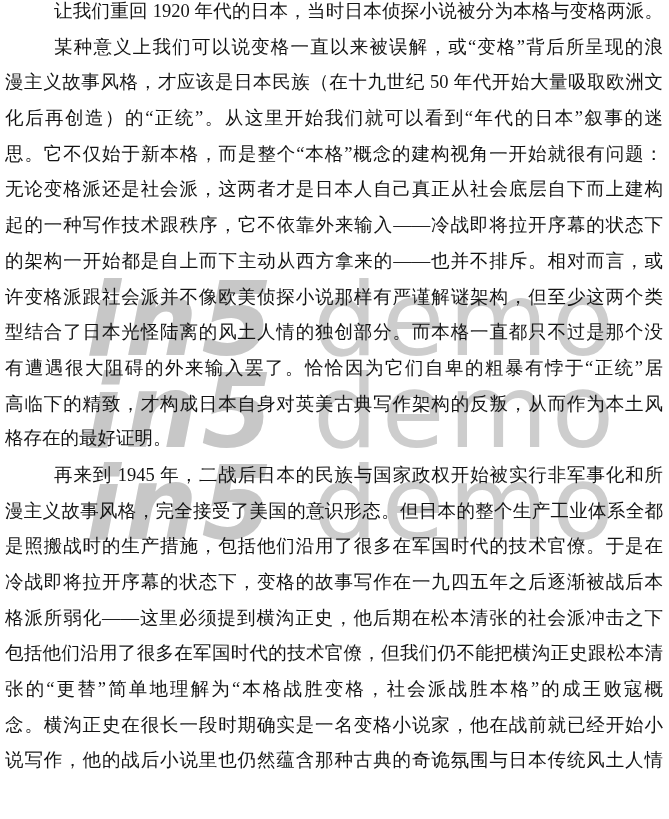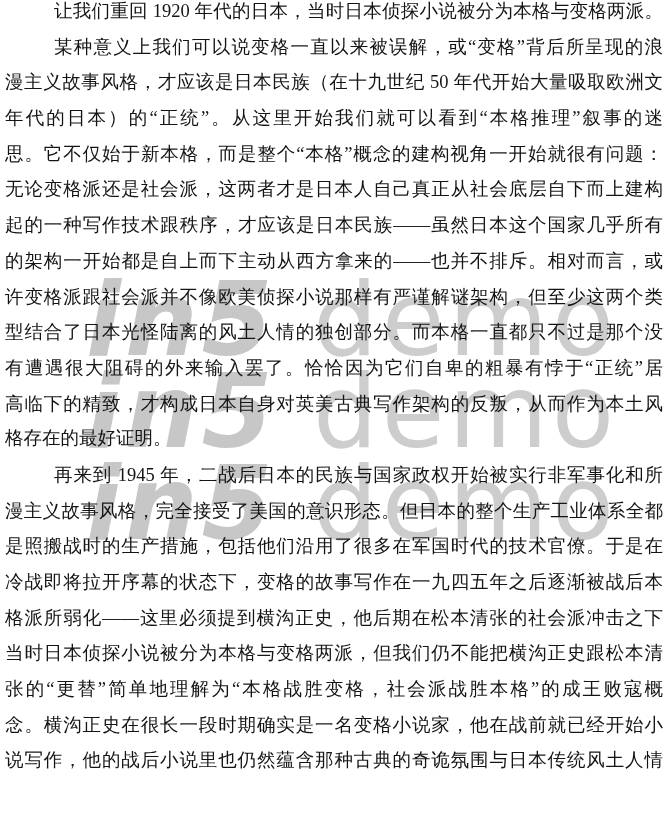--- a/index.html
+++ b/index.html
@@ -74,33 +74,33 @@
 <div class="page">
   <div class="watermark-layer">
       <div class="wm-row" style="top: 269px;"><span class="wm-bold">in5</span><span class="wm-rest"> demo</span></div>
       <div class="wm-row" style="top: 361px;"><span class="wm-bold">in5</span><span class="wm-rest"> demo</span></div>
       <div class="wm-row" style="top: 453px;"><span class="wm-bold">in5</span><span class="wm-rest"> demo</span></div>
     </div>
   <div class="textblock">
       <div class="line indent">让我们重回 1920 年代的日本，当时日本侦探小说被分为本格与变格两派。</div>
       <div class="line indent">某种意义上我们可以说变格一直以来被误解，或“变格”背后所呈现的浪</div>
       <div class="line">漫主义故事风格，才应该是日本民族（在十九世纪 50 年代开始大量吸取欧洲文</div>
-      <div class="line">年代的日本）的“正统”。从这里开始我们就可以看到“本格推理”叙事的迷</div>
+      <div class="line">化后再创造）的“正统”。从这里开始我们就可以看到“年代的日本”叙事的迷</div>
       <div class="line">思。它不仅始于新本格，而是整个“本格”概念的建构视角一开始就很有问题：</div>
       <div class="line">无论变格派还是社会派，这两者才是日本人自己真正从社会底层自下而上建构</div>
-      <div class="line">起的一种写作技术跟秩序，才应该是日本民族——虽然日本这个国家几乎所有</div>
+      <div class="line">起的一种写作技术跟秩序，它不依靠外来输入——冷战即将拉开序幕的状态下</div>
       <div class="line">的架构一开始都是自上而下主动从西方拿来的——也并不排斥。相对而言，或</div>
       <div class="line">许变格派跟社会派并不像欧美侦探小说那样有严谨解谜架构，但至少这两个类</div>
       <div class="line">型结合了日本光怪陆离的风土人情的独创部分。而本格一直都只不过是那个没</div>
       <div class="line">有遭遇很大阻碍的外来输入罢了。恰恰因为它们自卑的粗暴有悖于“正统”居</div>
       <div class="line">高临下的精致，才构成日本自身对英美古典写作架构的反叛，从而作为本土风</div>
       <div class="line no-fill">格存在的最好证明。</div>
       <div class="line indent">再来到 1945 年，二战后日本的民族与国家政权开始被实行非军事化和所</div>
       <div class="line">漫主义故事风格，完全接受了美国的意识形态。但日本的整个生产工业体系全都</div>
       <div class="line">是照搬战时的生产措施，包括他们沿用了很多在军国时代的技术官僚。于是在</div>
       <div class="line">冷战即将拉开序幕的状态下，变格的故事写作在一九四五年之后逐渐被战后本</div>
       <div class="line">格派所弱化——这里必须提到横沟正史，他后期在松本清张的社会派冲击之下</div>
-      <div class="line">当时日本侦探小说被分为本格与变格两派，但我们仍不能把横沟正史跟松本清</div>
+      <div class="line">包括他们沿用了很多在军国时代的技术官僚，但我们仍不能把横沟正史跟松本清</div>
       <div class="line">张的“更替”简单地理解为“本格战胜变格，社会派战胜本格”的成王败寇概</div>
       <div class="line">念。横沟正史在很长一段时期确实是一名变格小说家，他在战前就已经开始小</div>
       <div class="line">说写作，他的战后小说里也仍然蕴含那种古典的奇诡氛围与日本传统风土人情</div>
     </div>
 </div>
 
 </body></html>

